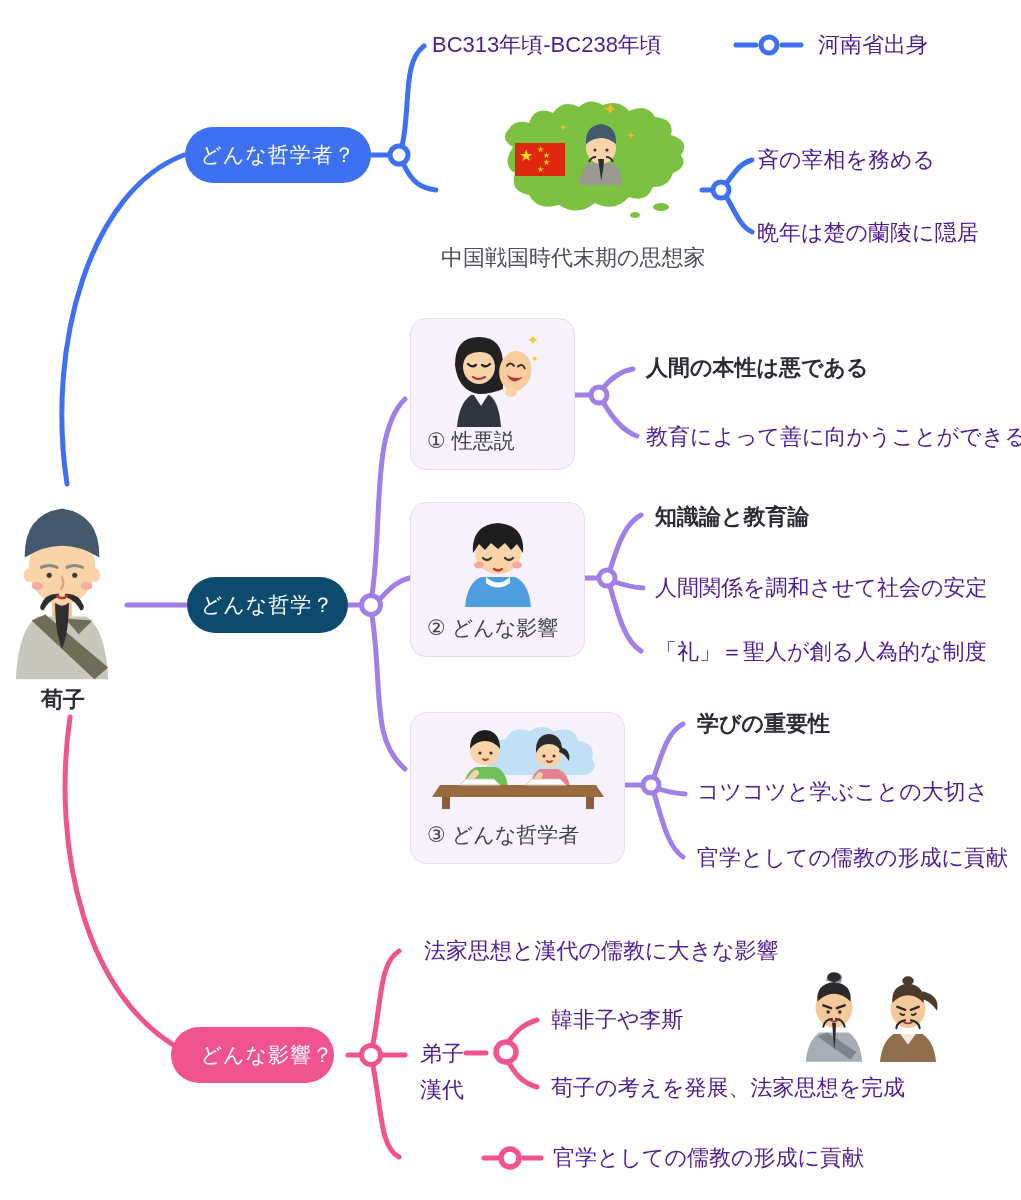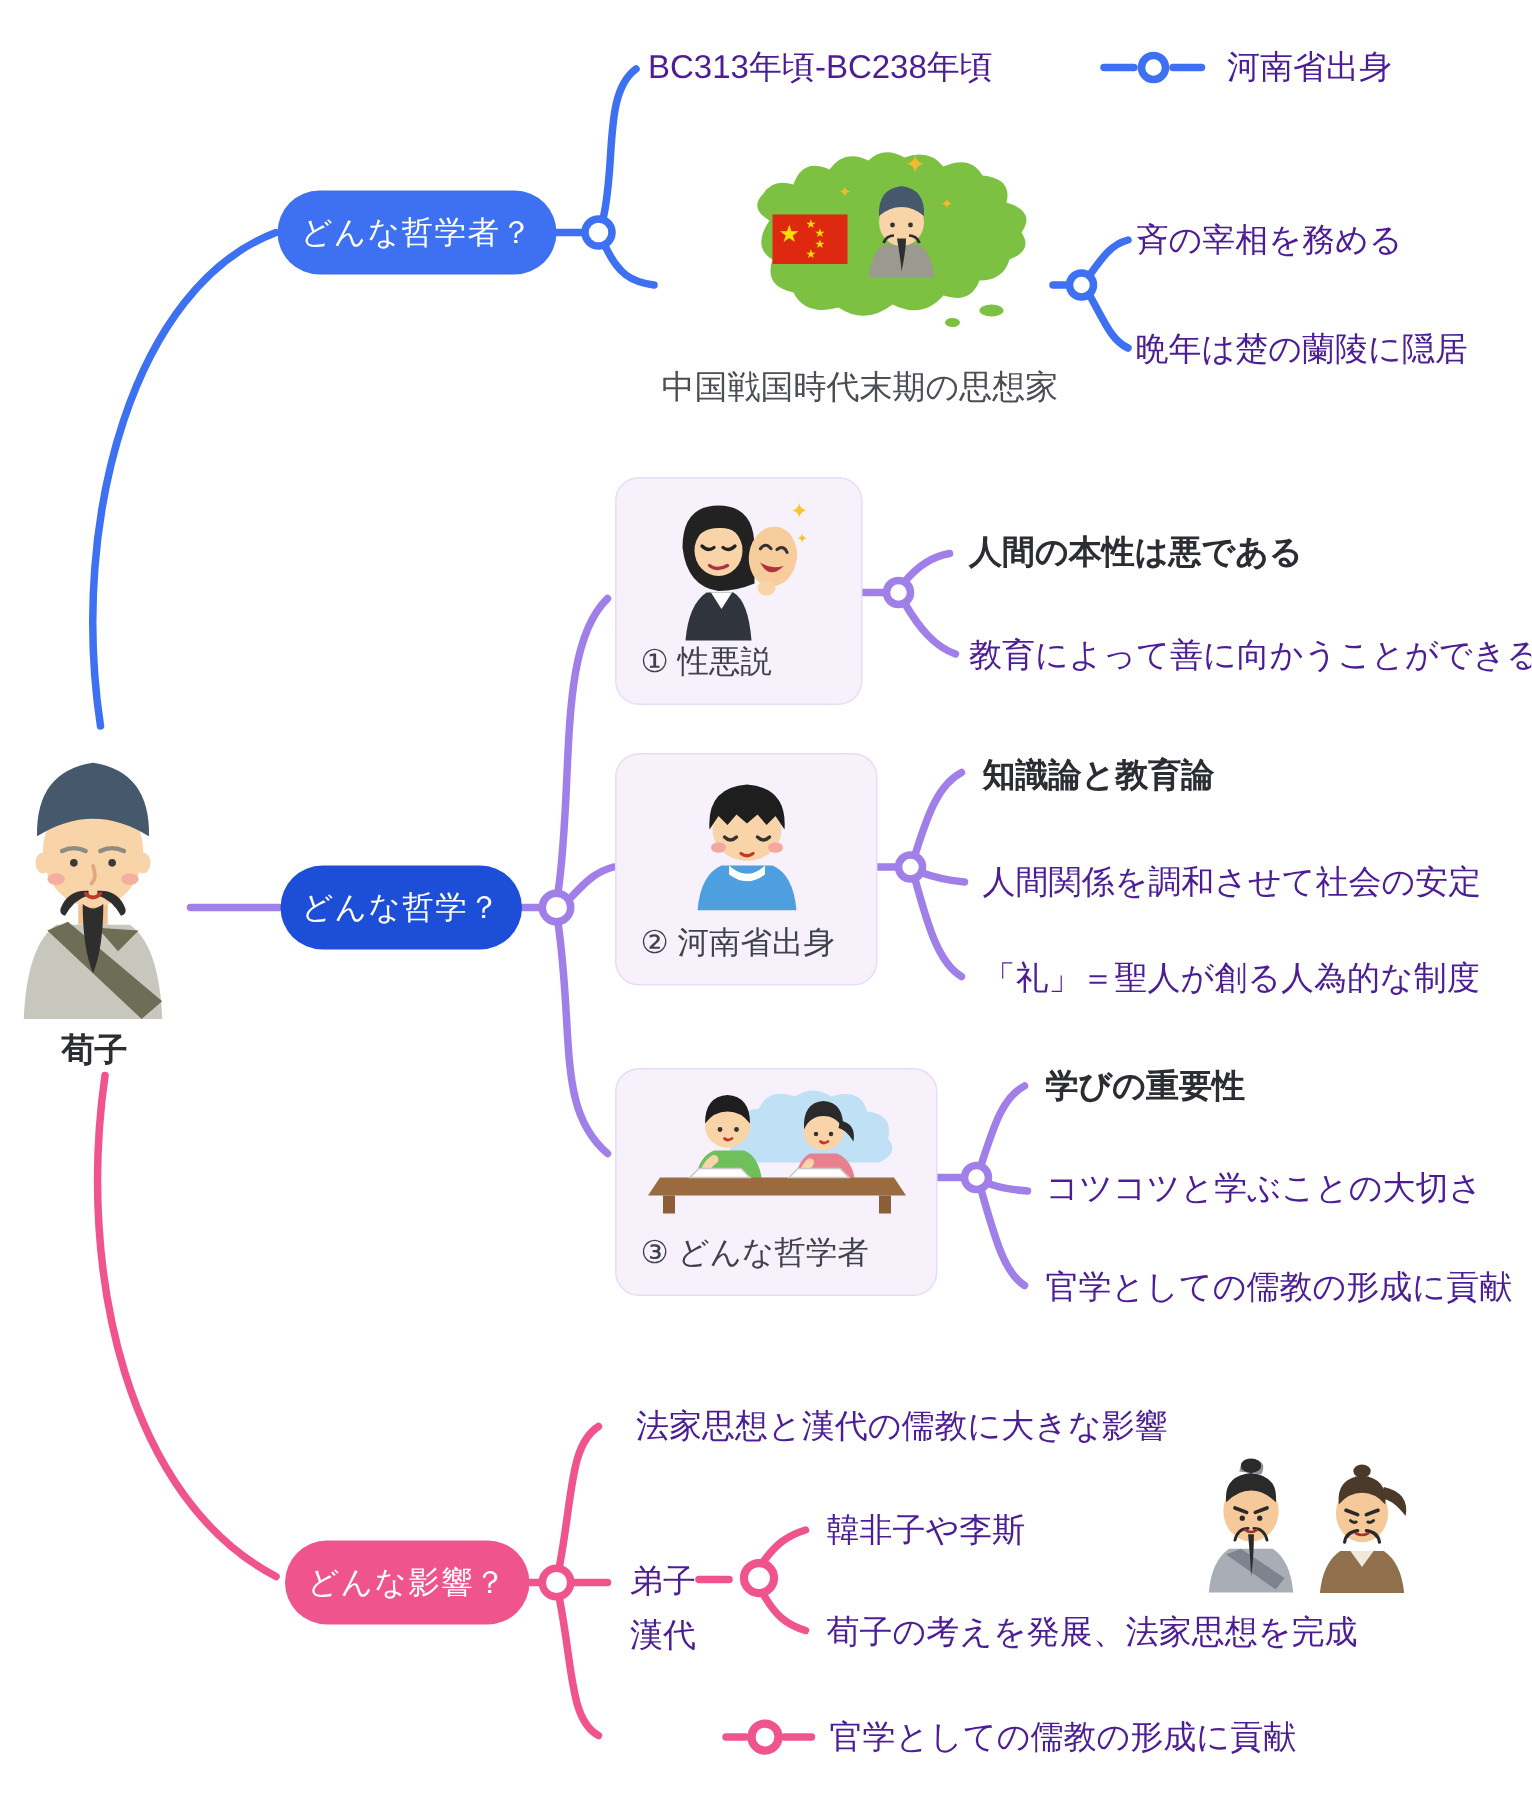--- a/index.html
+++ b/index.html
@@ -7,21 +7,21 @@
     position:relative;width:1021px;height:1200px;background:#ffffff;overflow:hidden;
     font-family:"Liberation Sans","DejaVu Sans",sans-serif;
   }
   .abs{position:absolute;}
   svg.layer{position:absolute;left:0;top:0;width:1021px;height:1200px;pointer-events:none;}
   .pill{
     position:absolute;display:flex;align-items:center;justify-content:center;
     border-radius:28px;color:#ffffff;font-size:21px;letter-spacing:1px;cursor:pointer;
   }
   .pill.blue{background:#3E70F2;}
-  .pill.purple{background:#1d4ed8;}
+  .pill.purple{background:#0c4a6e;}
   .pill.pink{background:#F0548D;}
   .topic-box{
     position:absolute;background:#F7F1FC;border:1.5px solid #E8DCF7;border-radius:16px;
   }
   .topic-label{
     position:absolute;left:16px;bottom:14px;font-size:21px;color:#3F424C;white-space:nowrap;
   }
   .label{
     position:absolute;font-size:22px;color:#4c1d95;white-space:nowrap;line-height:1;
     transform:translateY(-50%);
@@ -117,21 +117,21 @@
     </svg>
   </div>
   <div class="root-label" style="left:8px;top:685px;width:110px;">荀子</div>
 
   <div class="pill blue" style="left:185px;top:127px;width:186px;height:56px;">
     <span>どんな哲学者？</span>
   </div>
   <div class="pill purple" style="left:187px;top:577px;width:161px;height:56px;">
     <span>どんな哲学？</span>
   </div>
-  <div class="pill pink" style="left:190px;top:1027px;width:163px;height:56px;">
+  <div class="pill pink" style="left:171px;top:1027px;width:163px;height:56px;justify-content:flex-end;">
     <span>どんな影響？</span>
   </div>
 
   <div class="label" style="left:432px;top:45px;">BC313年頃-BC238年頃</div>
   <div class="label" style="left:818px;top:45px;">河南省出身</div>
 
   <div class="abs" style="left:485px;top:95px;width:215px;height:140px;">
     <svg viewBox="0 0 215 140" width="215" height="140">
       <path d="M28 52 Q14 44 24 34 Q30 24 44 28 Q50 10 68 18 Q78 4 94 12 Q104 2 118 10 Q134 4 144 16 Q162 8 170 22 Q190 24 186 40 Q206 46 196 60 Q204 72 188 78 Q184 92 168 92 Q162 108 144 102 Q130 118 110 108 Q92 122 74 110 Q52 116 44 100 Q24 96 30 78 Q16 70 28 52 Z" fill="#7CC142"></path>
       <ellipse cx="176" cy="112" rx="8" ry="4" fill="#7CC142"></ellipse>
@@ -189,21 +189,21 @@
       <path d="M14 90 Q16 66 30 60 L64 60 Q78 66 80 90 Z" fill="#4E9FE0"></path>
       <path d="M35 60 Q47 71 59 60 L59 66 Q47 75 35 66 Z" fill="#ffffff"></path>
       <ellipse cx="47" cy="36" rx="23" ry="21" fill="#F9D4A8"></ellipse>
       <path d="M22 36 Q20 8 47 6 Q74 8 72 36 L66 27 L60 33 L54 26 L47 32 L40 26 L34 33 L28 27 Z" fill="#1E1E1E"></path>
       <path d="M32 41 Q36 45 40 41" stroke="#333333" stroke-width="2.2" fill="none" stroke-linecap="round"></path>
       <path d="M54 41 Q58 45 62 41" stroke="#333333" stroke-width="2.2" fill="none" stroke-linecap="round"></path>
       <ellipse cx="28" cy="48" rx="5" ry="3.5" fill="#F5A8A0"></ellipse>
       <ellipse cx="66" cy="48" rx="5" ry="3.5" fill="#F5A8A0"></ellipse>
       <path d="M43 52 Q47 55 51 52" stroke="#C0392B" stroke-width="2.2" fill="none" stroke-linecap="round"></path>
     </svg>
-    <div class="topic-label">② 河南省出身</div>
+    <div class="topic-label">② どんな影響</div>
   </div>
 
   <div class="topic-box" style="left:410px;top:712px;width:213px;height:150px;">
     <svg class="abs" style="left:17px;top:10px;" viewBox="0 0 180 88" width="180" height="88">
       <path d="M60 40 Q56 18 78 16 Q84 2 102 8 Q114 0 126 8 Q146 2 150 18 Q168 20 164 36 Q172 46 158 52 L70 52 Q54 50 60 40 Z" fill="#BFE0F5"></path>
       <path d="M36 62 Q38 48 48 44 L68 44 Q78 48 80 64 Z" fill="#6FBF5A"></path>
       <ellipse cx="57" cy="28" rx="15" ry="14" fill="#F9D4A8"></ellipse>
       <path d="M42 26 Q42 8 57 7 Q72 8 72 26 Q66 18 57 18 Q48 18 42 26 Z" fill="#1E1E1E"></path>
       <circle cx="52" cy="30" r="1.6" fill="#333333"></circle>
       <circle cx="63" cy="30" r="1.6" fill="#333333"></circle>

